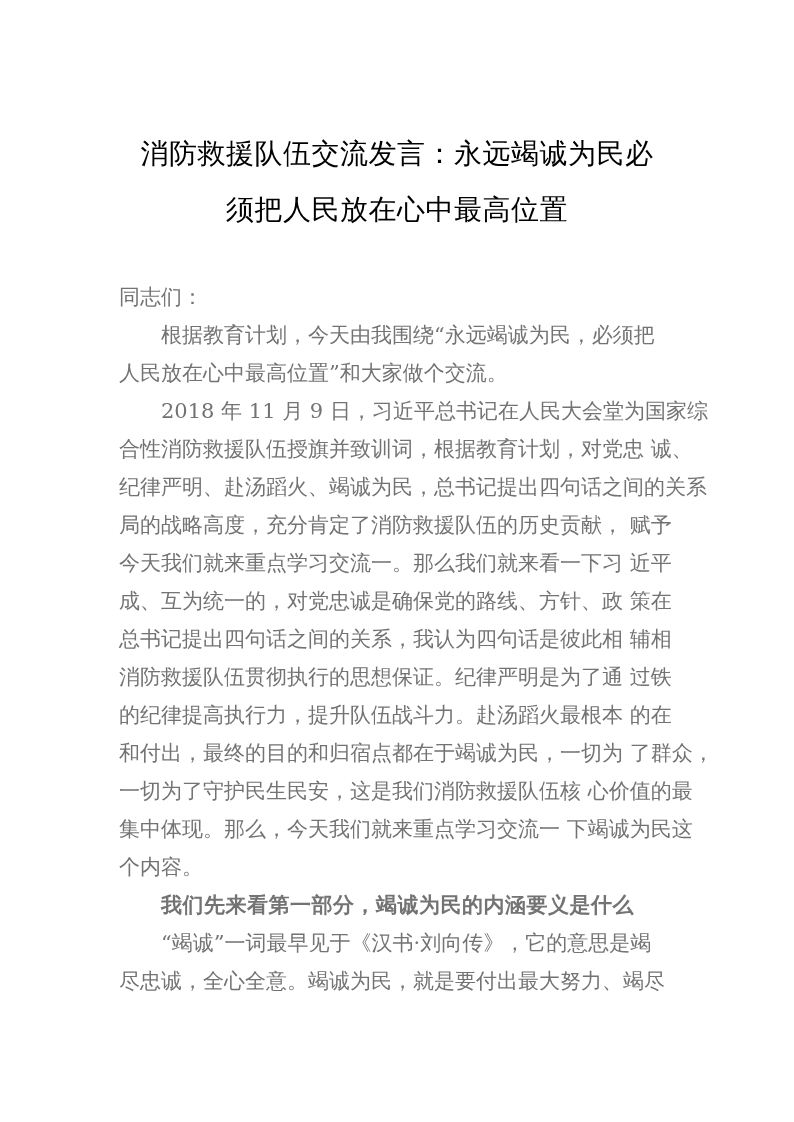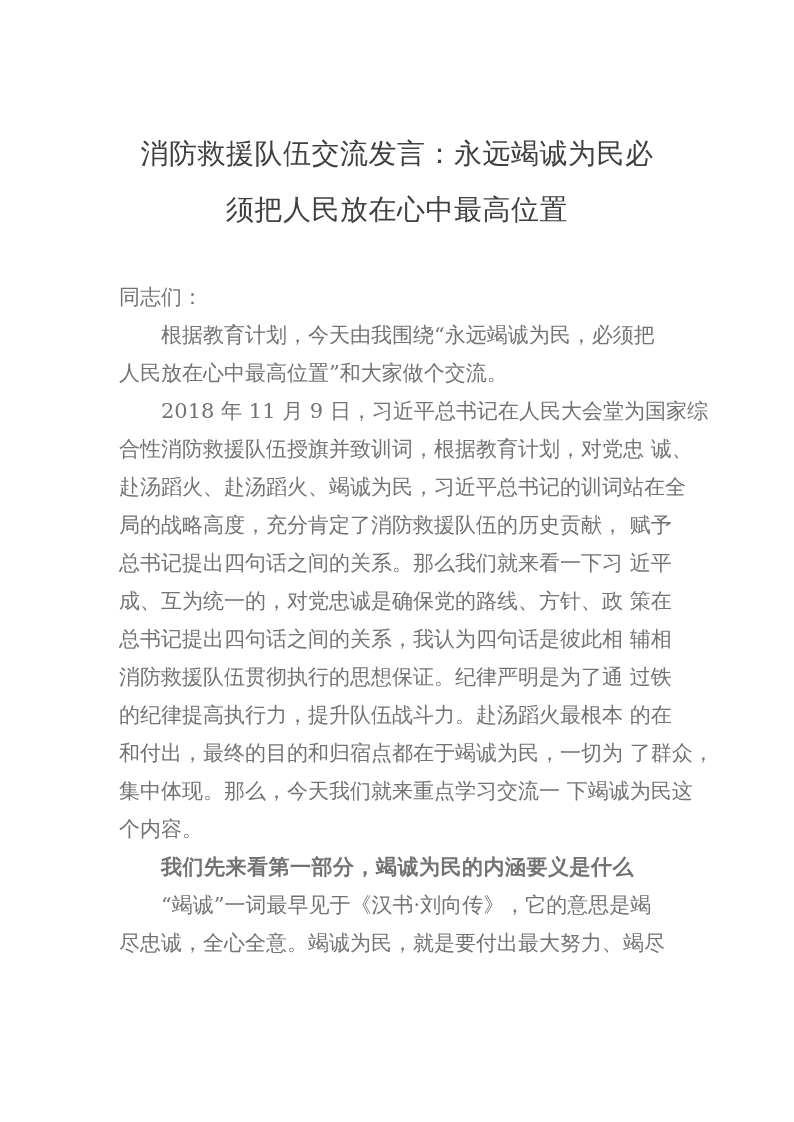--- a/index.html
+++ b/index.html
@@ -19,21 +19,21 @@
   .title-block {
     padding-top: 126px;
     text-align: center;
   }
   .title-line {
     font-size: 28px;
     line-height: 56px;
     font-weight: 400;
     letter-spacing: 0.5px;
     white-space: pre;
-    color: #404040;
+    color: #000000;
   }
   .body-block {
     margin: 40px 118px 0 119px;
     width: 557px;
   }
   .body-line {
     font-size: 21px;
     line-height: 38px;
     height: 38px;
     white-space: pre;
@@ -56,27 +56,28 @@
   <div class="title-block">
     <div class="title-line">消防救援队伍交流发言：永远竭诚为民必</div>
     <div class="title-line">须把人民放在心中最高位置</div>
   </div>
   <div class="body-block">
       <div class="body-line">同志们：</div>
       <div class="body-line indent">根据教育计划，今天由我围绕“永远竭诚为民，必须把</div>
       <div class="body-line">人民放在心中最高位置”和大家做个交流。</div>
       <div class="body-line indent">2018 年 11 月 9 日，习近平总书记在人民大会堂为国家综</div>
       <div class="body-line">合性消防救援队伍授旗并致训词，根据教育计划，对党忠 诚、</div>
-      <div class="body-line">赴汤蹈火、赴汤蹈火、竭诚为民，习近平总书记的训词站在全</div>
+      <div class="body-line">纪律严明、赴汤蹈火、竭诚为民，总书记提出四句话之间的关系</div>
       <div class="body-line">局的战略高度，充分肯定了消防救援队伍的历史贡献， 赋予</div>
-      <div class="body-line">总书记提出四句话之间的关系。那么我们就来看一下习 近平</div>
+      <div class="body-line">今天我们就来重点学习交流一。那么我们就来看一下习 近平</div>
       <div class="body-line">成、互为统一的，对党忠诚是确保党的路线、方针、政 策在</div>
       <div class="body-line">总书记提出四句话之间的关系，我认为四句话是彼此相 辅相</div>
       <div class="body-line">消防救援队伍贯彻执行的思想保证。纪律严明是为了通 过铁</div>
       <div class="body-line">的纪律提高执行力，提升队伍战斗力。赴汤蹈火最根本 的在</div>
       <div class="body-line">和付出，最终的目的和归宿点都在于竭诚为民，一切为 了群众，</div>
+      <div class="body-line">一切为了守护民生民安，这是我们消防救援队伍核 心价值的最</div>
       <div class="body-line">集中体现。那么，今天我们就来重点学习交流一 下竭诚为民这</div>
       <div class="body-line">个内容。</div>
       <div class="body-line indent bold">我们先来看第一部分，竭诚为民的内涵要义是什么</div>
       <div class="body-line indent">“竭诚”一词最早见于《汉书·刘向传》，它的意思是竭</div>
       <div class="body-line">尽忠诚，全心全意。竭诚为民，就是要付出最大努力、竭尽</div>
     </div>
 </div>
 
 </body></html>

